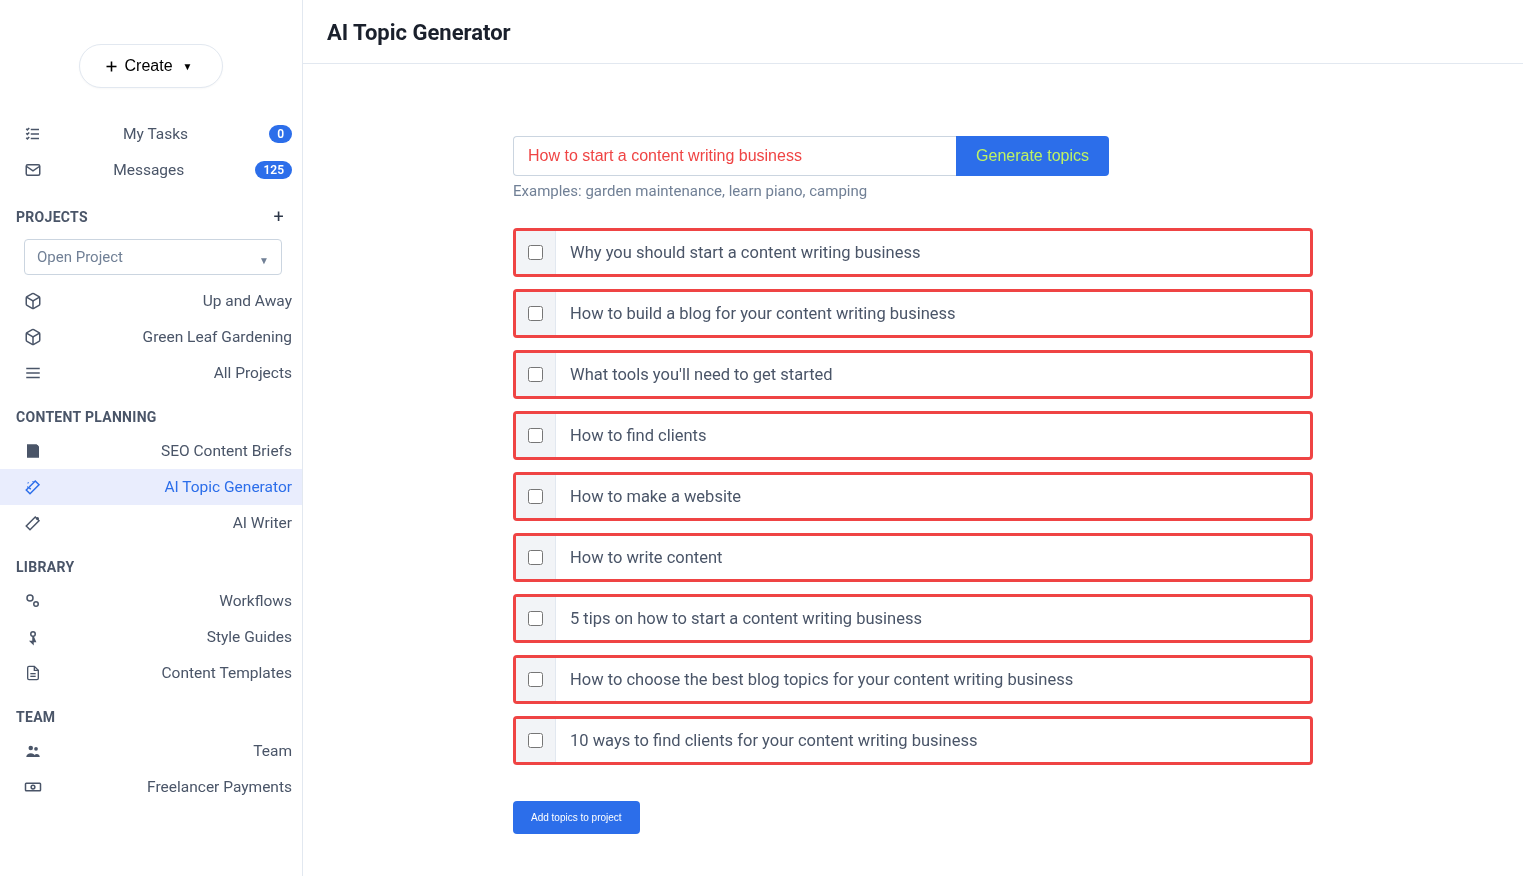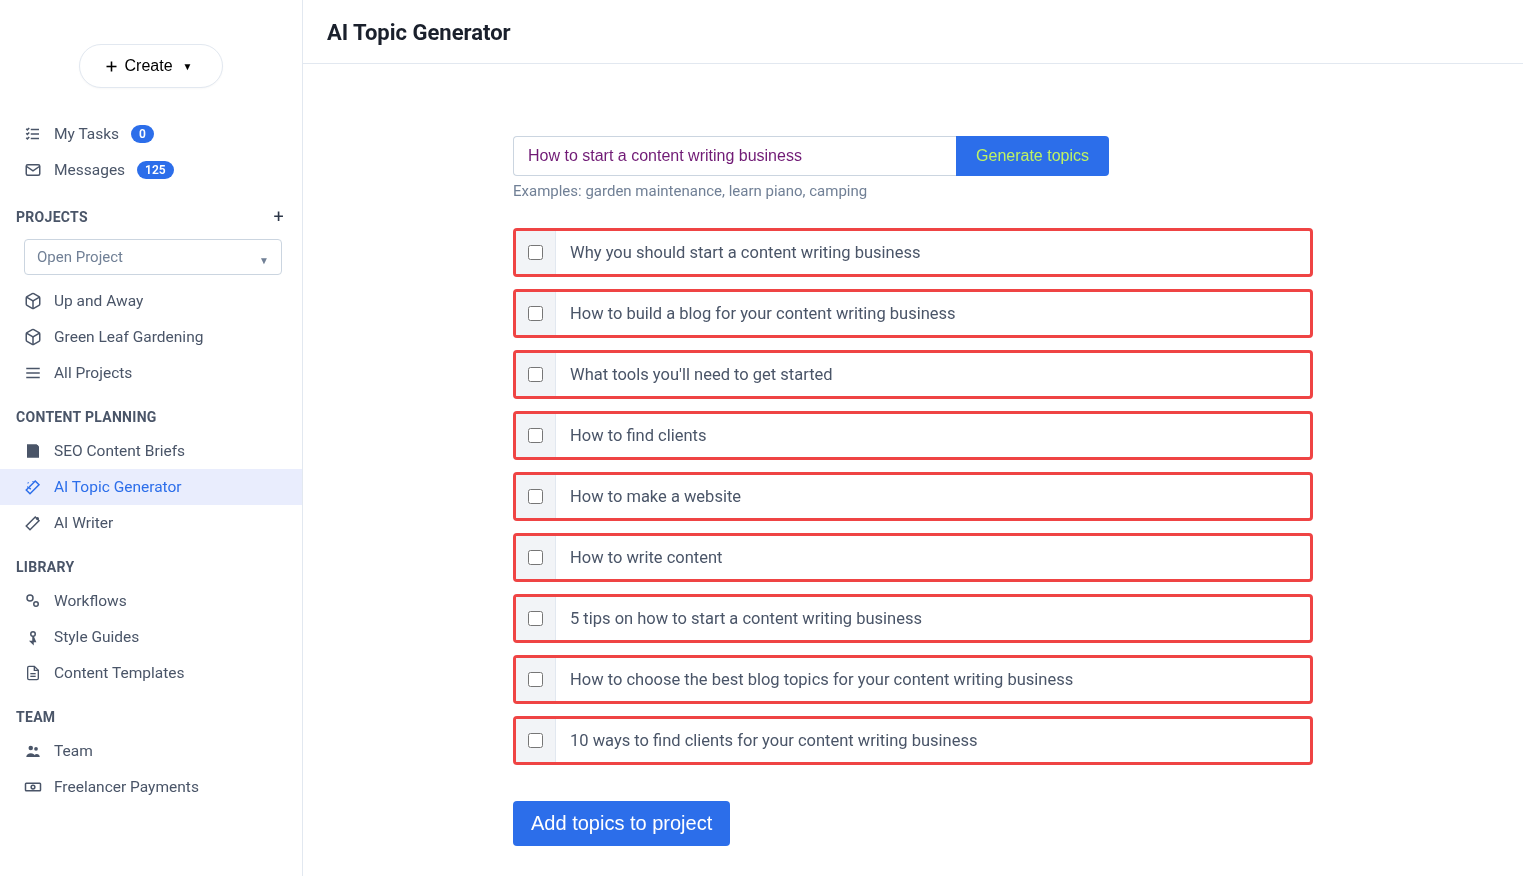--- a/index.html
+++ b/index.html
@@ -38,20 +38,21 @@
 }
 .create-btn .chevron { font-size:10px; margin-left:4px;}
 .nav-item {
   display:flex;
   align-items:center;
   gap:12px;
   padding: 9px 10px 9px 24px;
   font-size: 15.5px;
   color:#4a5568;
   cursor:pointer;
+  justify-content:space-between;
 }
 .nav-item.active {
   background:#e9edfd;
   color:#2c6eea;
 }
 .nav-item .icon { width:18px; display:inline-flex; justify-content:center; color:#4a5568;}
 .nav-item.active .icon { color:#2c6eea; }
 .badge {
   background:#2c6eea;
   color:#fff;
@@ -106,21 +107,21 @@
 }
 .content-inner { width: 800px; }
 .input-row { display:flex; width:596px; margin-bottom:6px;}
 .topic-input {
   flex:1;
   border:1px solid #cbd5e0;
   border-right:none;
   border-radius:4px 0 0 4px;
   padding:10px 14px;
   font-size:16px;
-  color:#701a75;
+  color:#ef4444;
   outline:none;
 }
 .gen-btn {
   background:#2c6eea;
   color:#bef264;
   border:none;
   border-radius:0 4px 4px 0;
   padding:0 20px;
   font-size:16px;
   font-weight:500;
@@ -154,21 +155,21 @@
   font-size:16.5px;
   color:#4a5568;
 }
 .add-btn {
   margin-top:24px;
   background:#2c6eea;
   color:#fff;
   border:none;
   border-radius:4px;
   padding:11px 18px;
-  font-size:20px;
+  font-size:10px;
   font-weight:500;
   cursor:pointer;
 }
 svg { display:block; }
 </style>
 </head>
 <body>
 
 <aside class="sidebar">
   <div class="create-wrap">

